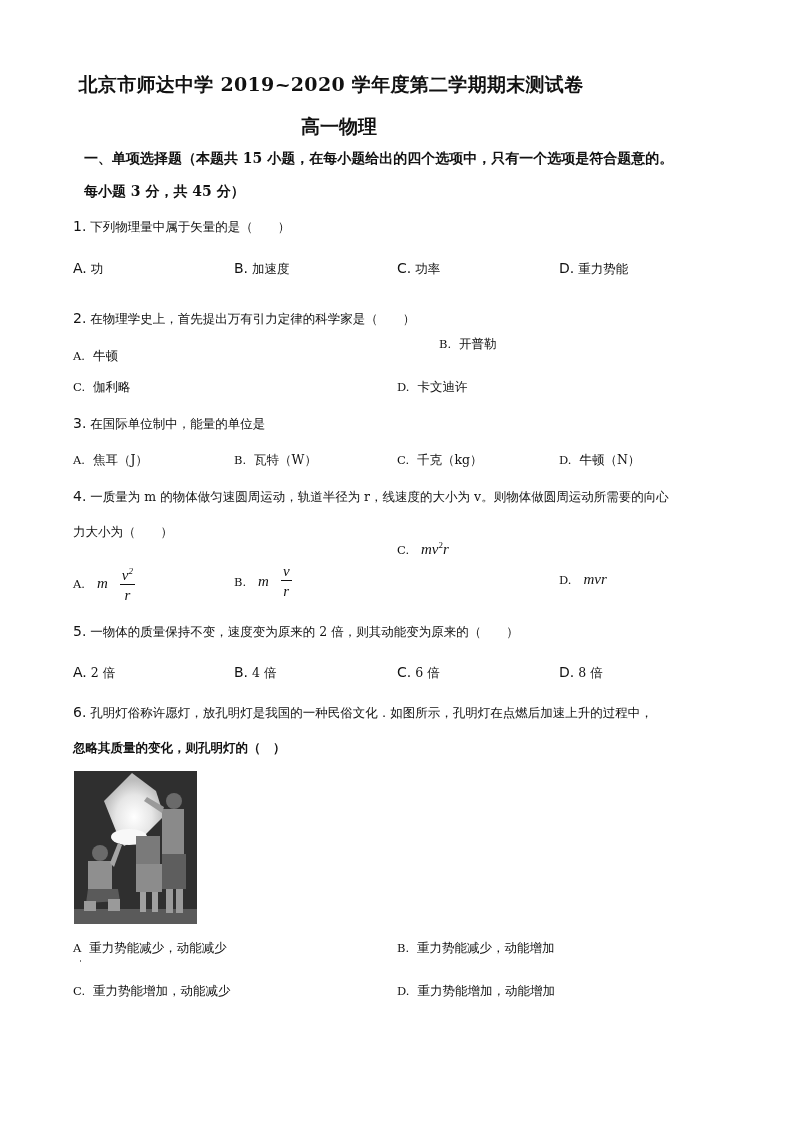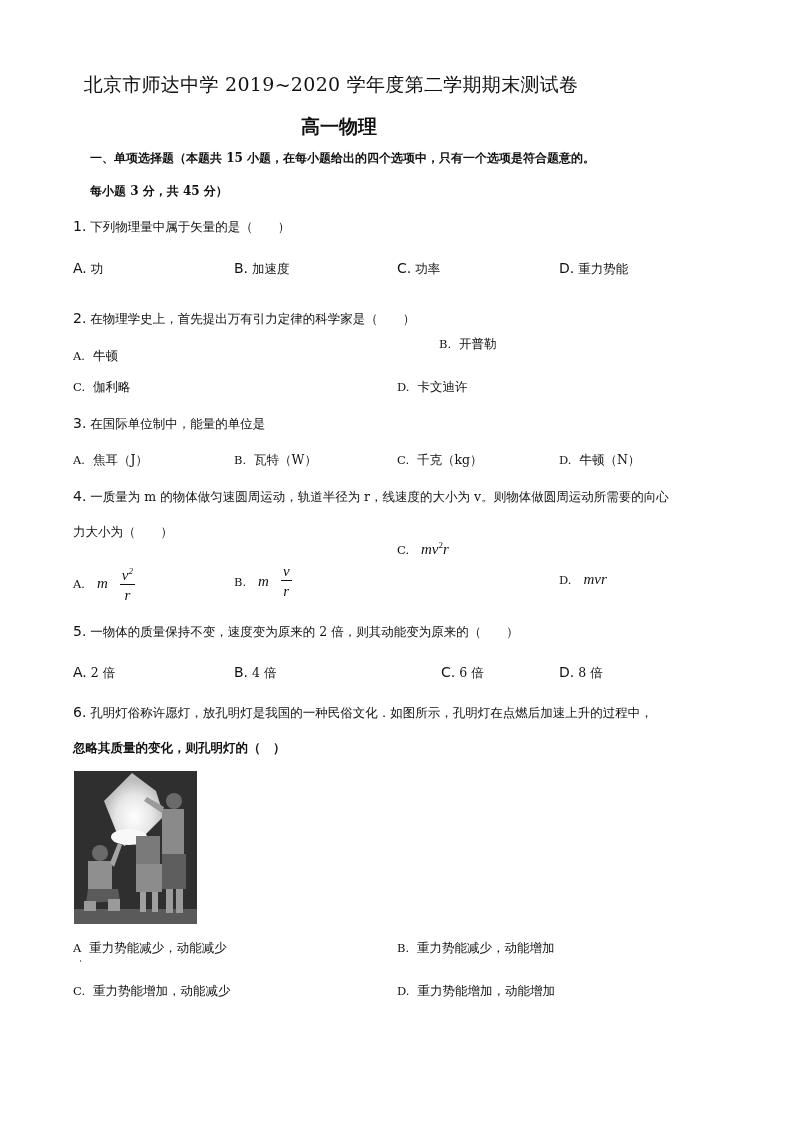--- a/index.html
+++ b/index.html
@@ -1,20 +1,20 @@
 <!DOCTYPE html>
 <html><head>
 <meta charset="utf-8">
 <style>
   html, body { margin: 0; padding: 0; background: #ffffff; }
   body { width: 793px; height: 1122px; position: relative; overflow: hidden; color: #111; font-family: "DejaVu Serif", serif; }
   .abs { position: absolute; white-space: nowrap; }
-  .title { font-family: "DejaVu Serif", serif; font-weight: normal; font-size: 19px; left: 0; width: 662px; text-align: center; top: 72px; letter-spacing: 0.3px; }
+  .title { font-family: "DejaVu Serif", serif; font-weight: bold; font-size: 19px; left: 0; width: 662px; text-align: center; top: 72px; letter-spacing: 0.3px; }
   .subtitle { font-family: "DejaVu Serif", serif; font-weight: bold; font-size: 19px; left: 0; width: 678px; text-align: center; top: 114px; }
-  .section { font-family: "DejaVu Serif", serif; font-weight: bold; font-size: 12px; left: 90px; }
+  .section { font-family: "DejaVu Serif", serif; font-weight: bold; font-size: 14px; left: 84px; }
   .q { font-family: "DejaVu Serif", serif; font-size: 12.5px; left: 73px; }
   .qnum { font-family: "DejaVu Sans", sans-serif; font-size: 14px; }
   .opt { font-family: "DejaVu Serif", serif; font-size: 12.5px; }
   .optletter-sans { font-family: "DejaVu Sans", sans-serif; font-size: 14px; }
   .optletter-serif { font-family: "DejaVu Serif", serif; font-size: 11.5px; }
   .math { font-family: "Liberation Serif", serif; font-style: italic; font-size: 15px; }
   .frac { display: inline-block; vertical-align: middle; text-align: center; margin-left: 12px; }
   .frac .num { display: block; border-bottom: 1px solid #111; padding: 0 2px; line-height: 18px; }
   .frac .den { display: block; line-height: 20px; }
   sup { font-size: 9px; }
@@ -87,21 +87,21 @@
   </div>
 </div>
 
 <div>
   <div class="abs q" style="top:623px;">
     <span class="qnum">5.</span>
     <span>一物体的质量保持不变，速度变为原来的 2 倍，则其动能变为原来的（　　）</span>
   </div>
   <div class="abs opt" style="top:664px; left:73px;"><span class="optletter-sans">A.</span> <span>2 倍</span></div>
   <div class="abs opt" style="top:664px; left:234px;"><span class="optletter-sans">B.</span> <span>4 倍</span></div>
-  <div class="abs opt" style="top:664px; left:397px;margin-left:44px;"><span class="optletter-sans">C.</span> <span>6 倍</span></div>
+  <div class="abs opt" style="top:664px; left:397px;"><span class="optletter-sans">C.</span> <span>6 倍</span></div>
   <div class="abs opt" style="top:664px; left:559px;"><span class="optletter-sans">D.</span> <span>8 倍</span></div>
 </div>
 
 <div>
   <div class="abs q" style="top:704px;">
     <span class="qnum">6.</span>
     <span>孔明灯俗称许愿灯，放孔明灯是我国的一种民俗文化．如图所示，孔明灯在点燃后加速上升的过程中，</span>
   </div>
   <div class="abs q" style="top:740px;font-weight:bold;">忽略其质量的变化，则孔明灯的（　）</div>
 

